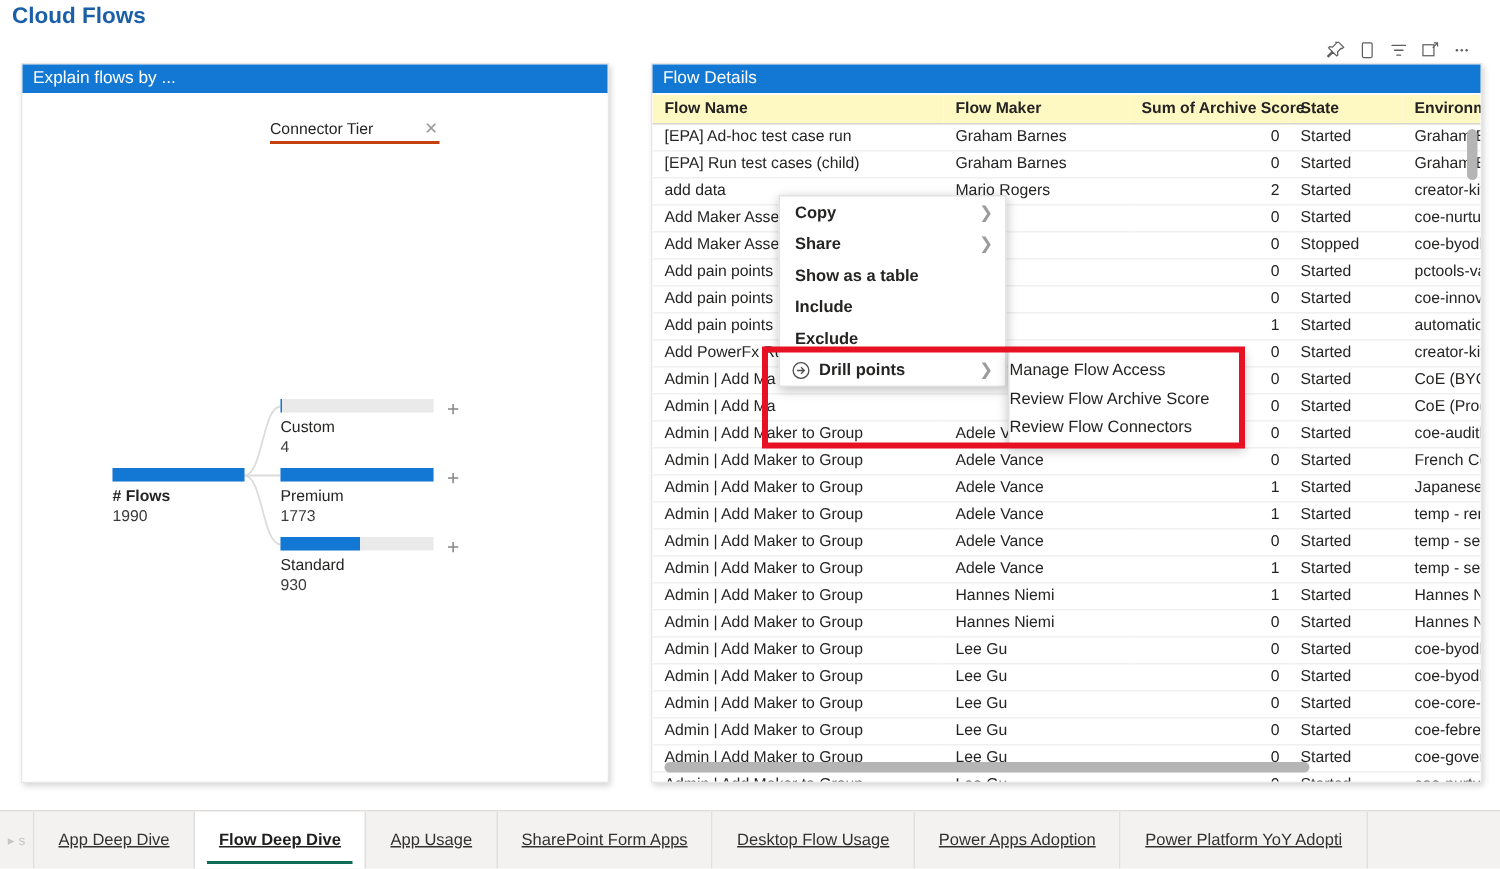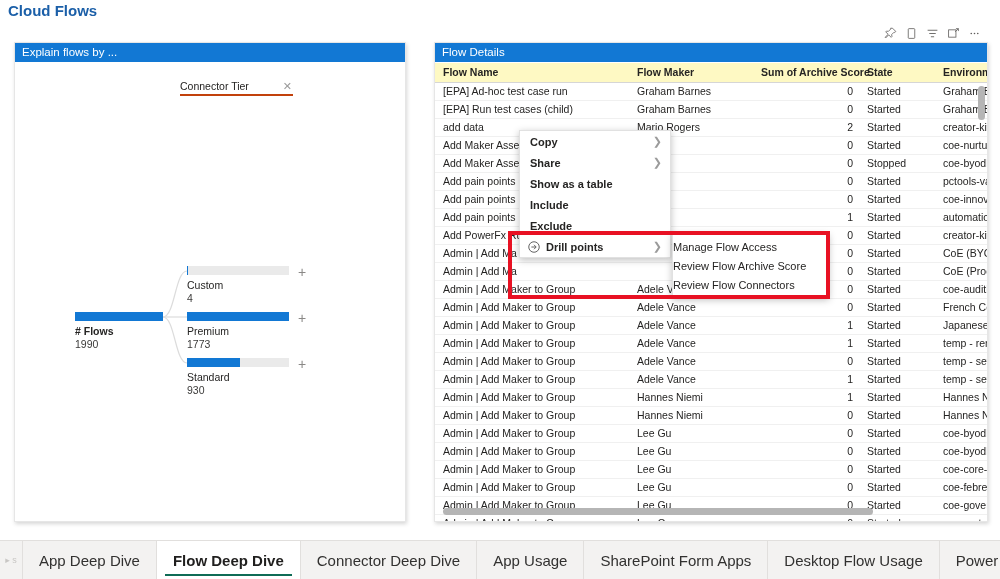--- a/index.html
+++ b/index.html
@@ -96,22 +96,22 @@
   }
 
   
   #tabstrip{
     position:absolute;left:0;bottom:0;width:1000px;height:38px;
     background:#f3f2f1;border-top:1px solid #e1dfdd;display:flex;align-items:stretch;overflow:hidden;
   }
   .tab-nav{width:22px;display:flex;align-items:center;justify-content:center;color:#c8c6c4;font-size:9px;border-right:1px solid #e1dfdd;cursor:pointer;flex:0 0 auto;}
   .tab{
     flex:0 0 auto;display:flex;align-items:center;justify-content:center;
-    padding:0 16px;font-size:15px;color:#323130;border-right:1px solid #e1dfdd;
-    background:#f3f2f1;cursor:pointer;white-space:nowrap;position:relative;
+    padding:0 16px;font-size:11px;color:#323130;border-right:1px solid #e1dfdd;
+    background:#f3f2f1;cursor:pointer;white-space:nowrap;position:relative;text-decoration:underline;
   }
   .tab.active{background:#ffffff;color:#201f1e;font-weight:bold;text-align:center;}
   .tab.active:after{content:"";position:absolute;left:8px;right:8px;bottom:3px;height:2px;background:#0f6c56;}
 </style>
 </head>
 <body>
 
 <div id="canvas">
 
   <div id="page-title">Cloud Flows</div>
@@ -445,23 +445,20 @@
 <div id="tabstrip">
   <div class="tab-nav">▸&nbsp;s</div>
   <div id="tabs-host" style="display:flex;align-items:stretch;">
       <div class="tab">
         <span>App Deep Dive</span>
       </div>
       <div class="tab active">
         <span>Flow Deep Dive</span>
       </div>
       <div class="tab">
-        <span>Connector Deep Dive</span>
-      </div>
-      <div class="tab">
         <span>App Usage</span>
       </div>
       <div class="tab">
         <span>SharePoint Form Apps</span>
       </div>
       <div class="tab">
         <span>Desktop Flow Usage</span>
       </div>
       <div class="tab">
         <span>Power Apps Adoption</span>

